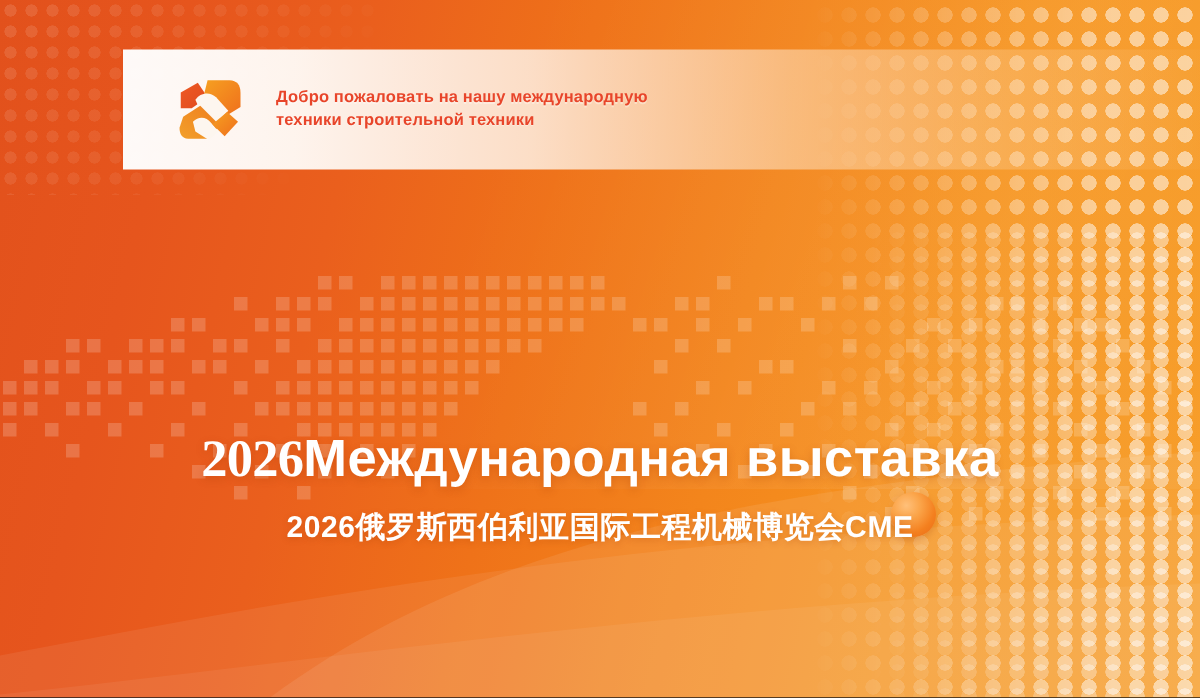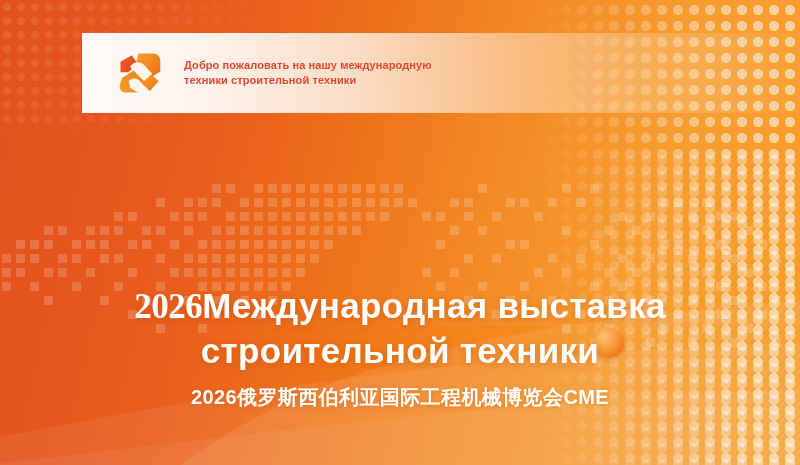--- a/index.html
+++ b/index.html
@@ -481,17 +481,16 @@
       <path d="M34 44 L46 34 L55 42 L44 54 Z" fill="url(#gOrange)"></path>
     </svg>
     <div class="banner-text">
       <span class="banner-line">Добро пожаловать на нашу международную</span>
       <span class="banner-line">техники строительной техники</span>
     </div>
   </div>
 
   <div class="headline">
     <span class="title-line"><span class="title-year">2026</span><span>Международная выставка</span></span>
-    <span class="title-line">строительной техники</span>
     <span class="subtitle">2026俄罗斯西伯利亚国际工程机械博览会CME</span>
   </div>
 
 </div>
 
 </body></html>

